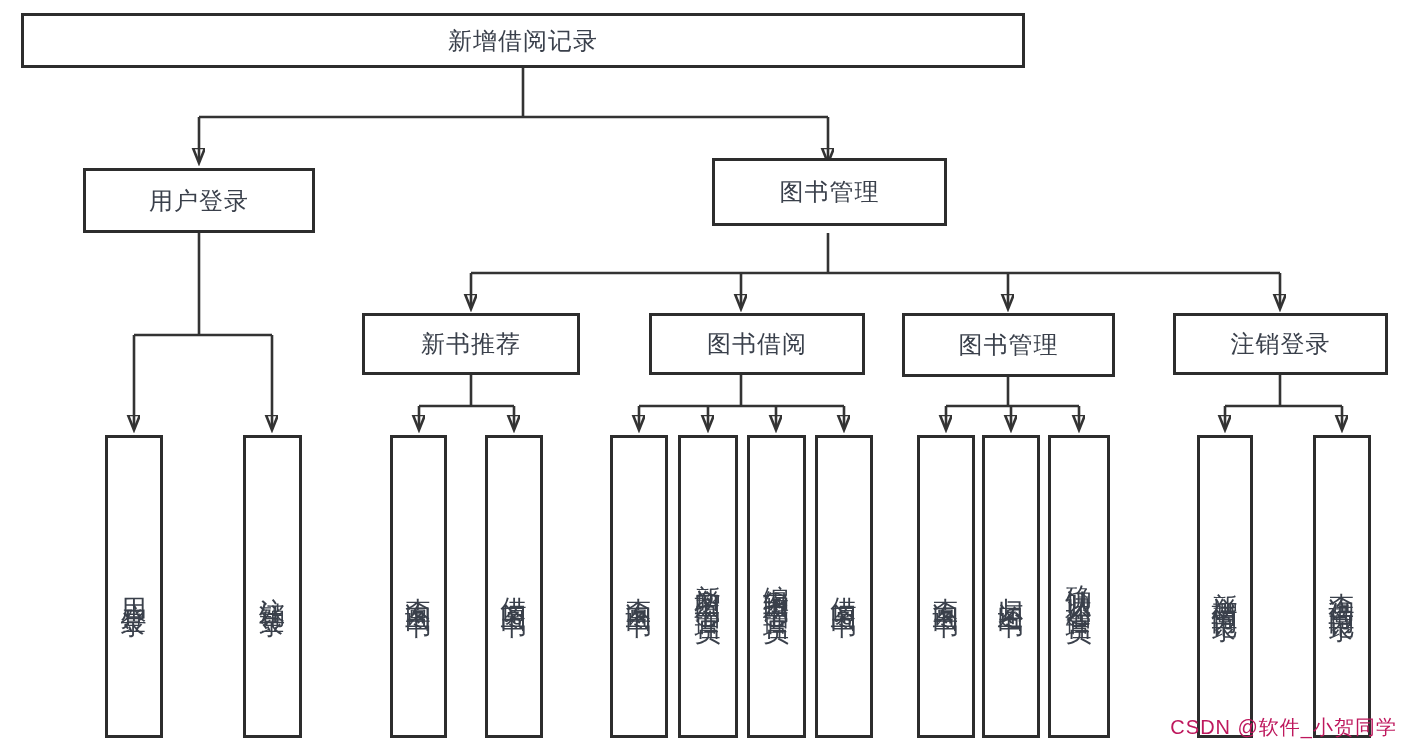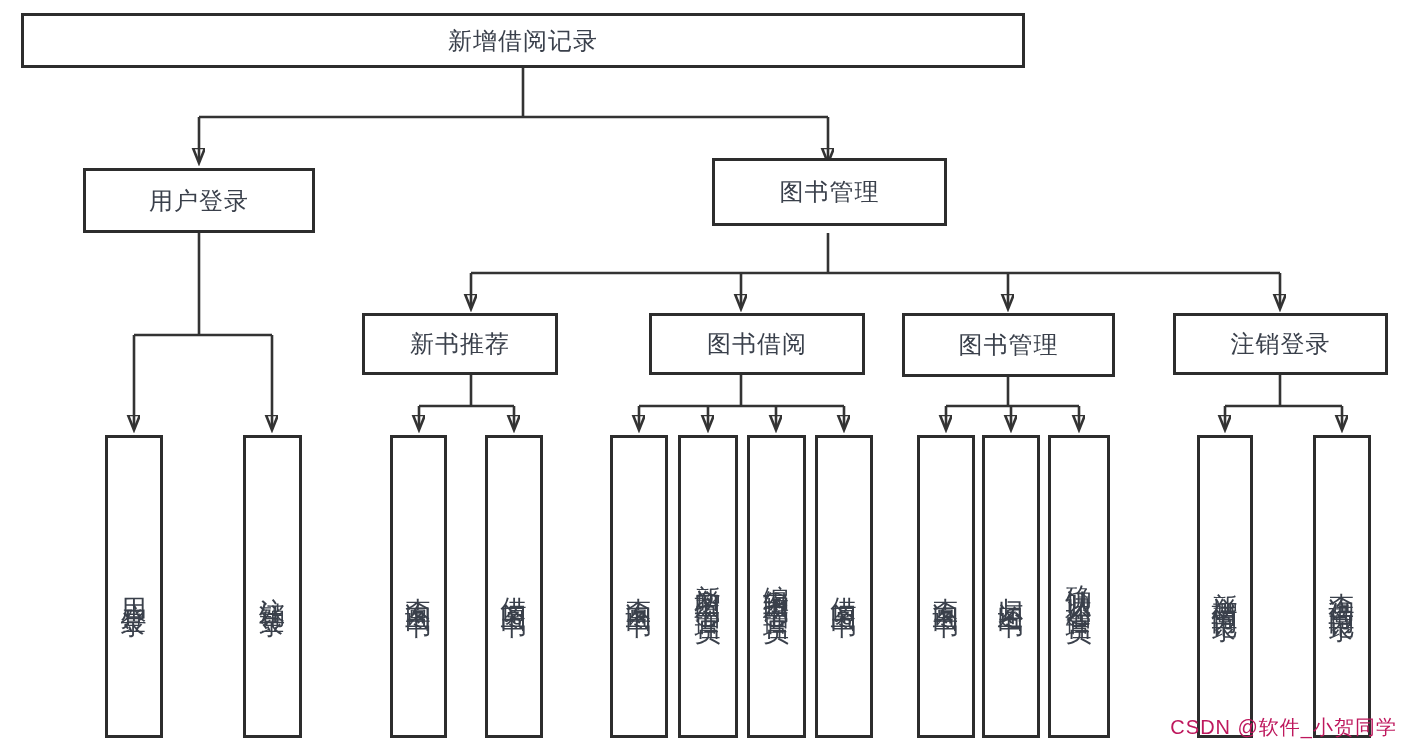--- a/index.html
+++ b/index.html
@@ -123,21 +123,21 @@
     <span>新增借阅记录</span>
   </div>
 
   <div class="box hbox" style="left:83px;top:168px;width:232px;height:65px">
     <span>用户登录</span>
   </div>
   <div class="box hbox" style="left:712px;top:158px;width:235px;height:68px">
     <span>图书管理</span>
   </div>
 
-  <div class="box hbox" style="left:362px;top:313px;width:196px;height:62px">
+  <div class="box hbox" style="left:362px;top:313px;width:218px;height:62px">
     <span>新书推荐</span>
   </div>
   <div class="box hbox" style="left:649px;top:313px;width:216px;height:62px">
     <span>图书借阅</span>
   </div>
   <div class="box hbox" style="left:902px;top:313px;width:213px;height:64px">
     <span>图书管理</span>
   </div>
   <div class="box hbox" style="left:1173px;top:313px;width:215px;height:62px">
     <span>注销登录</span>

